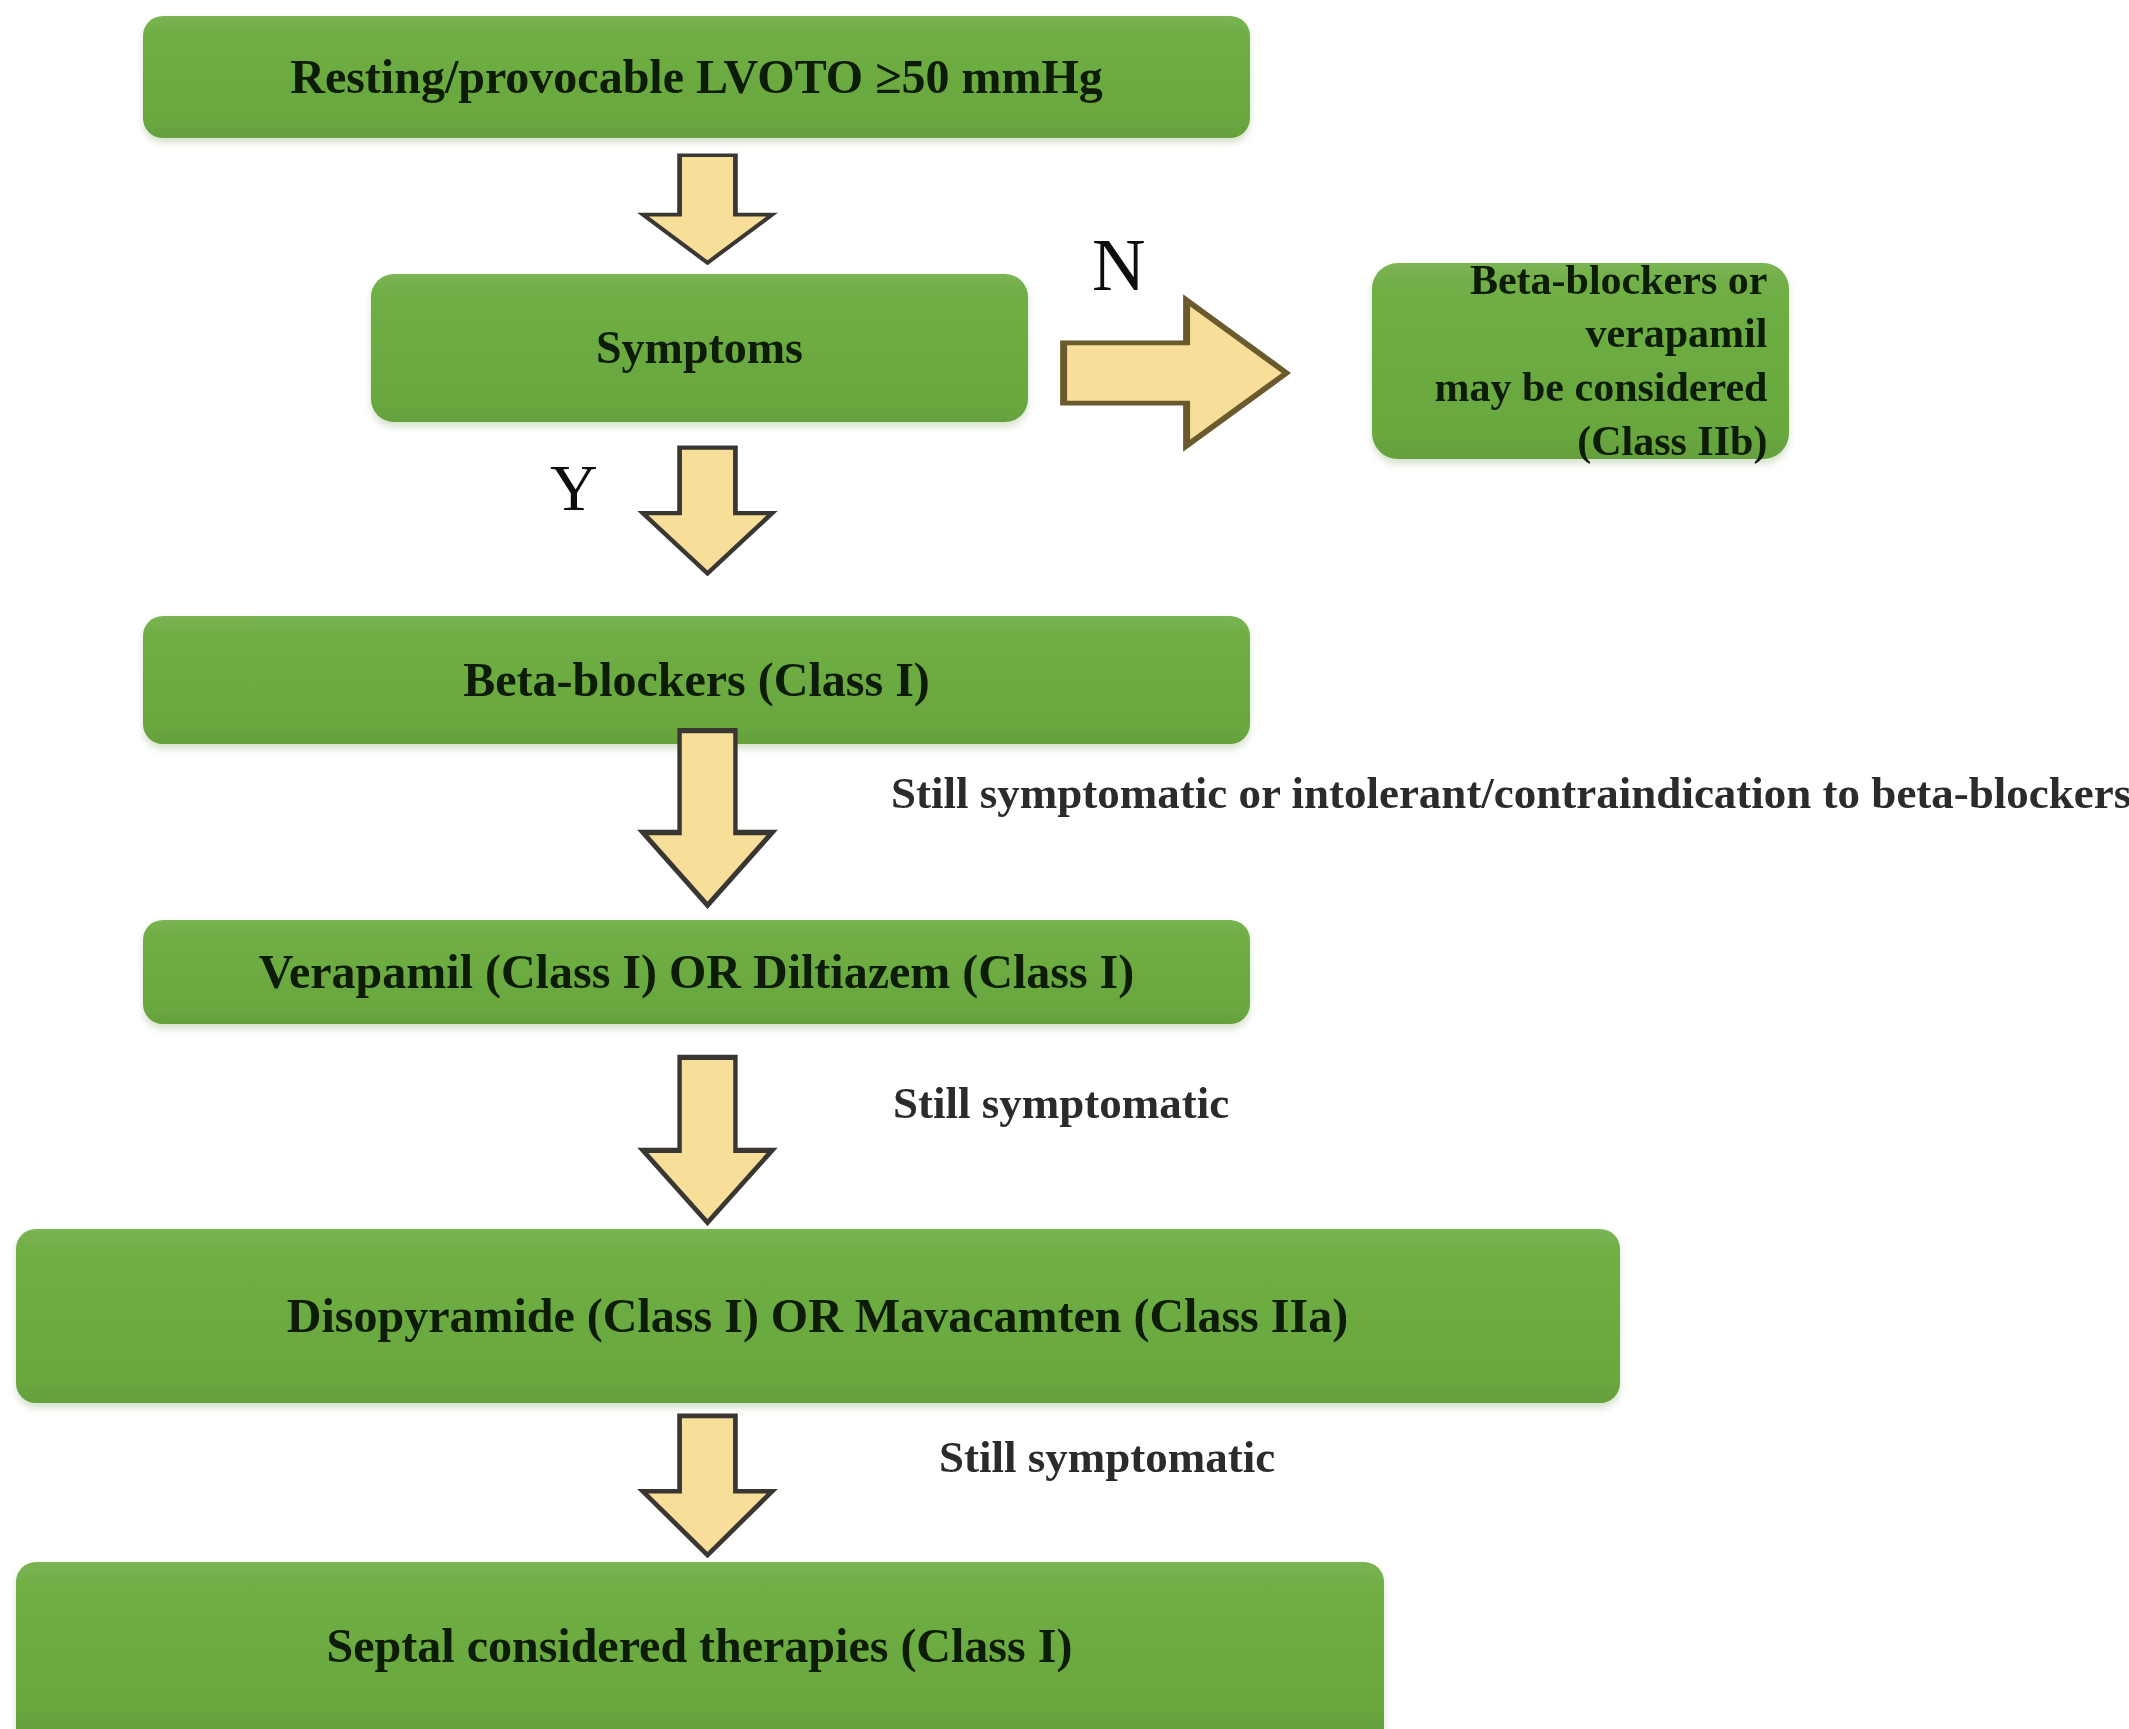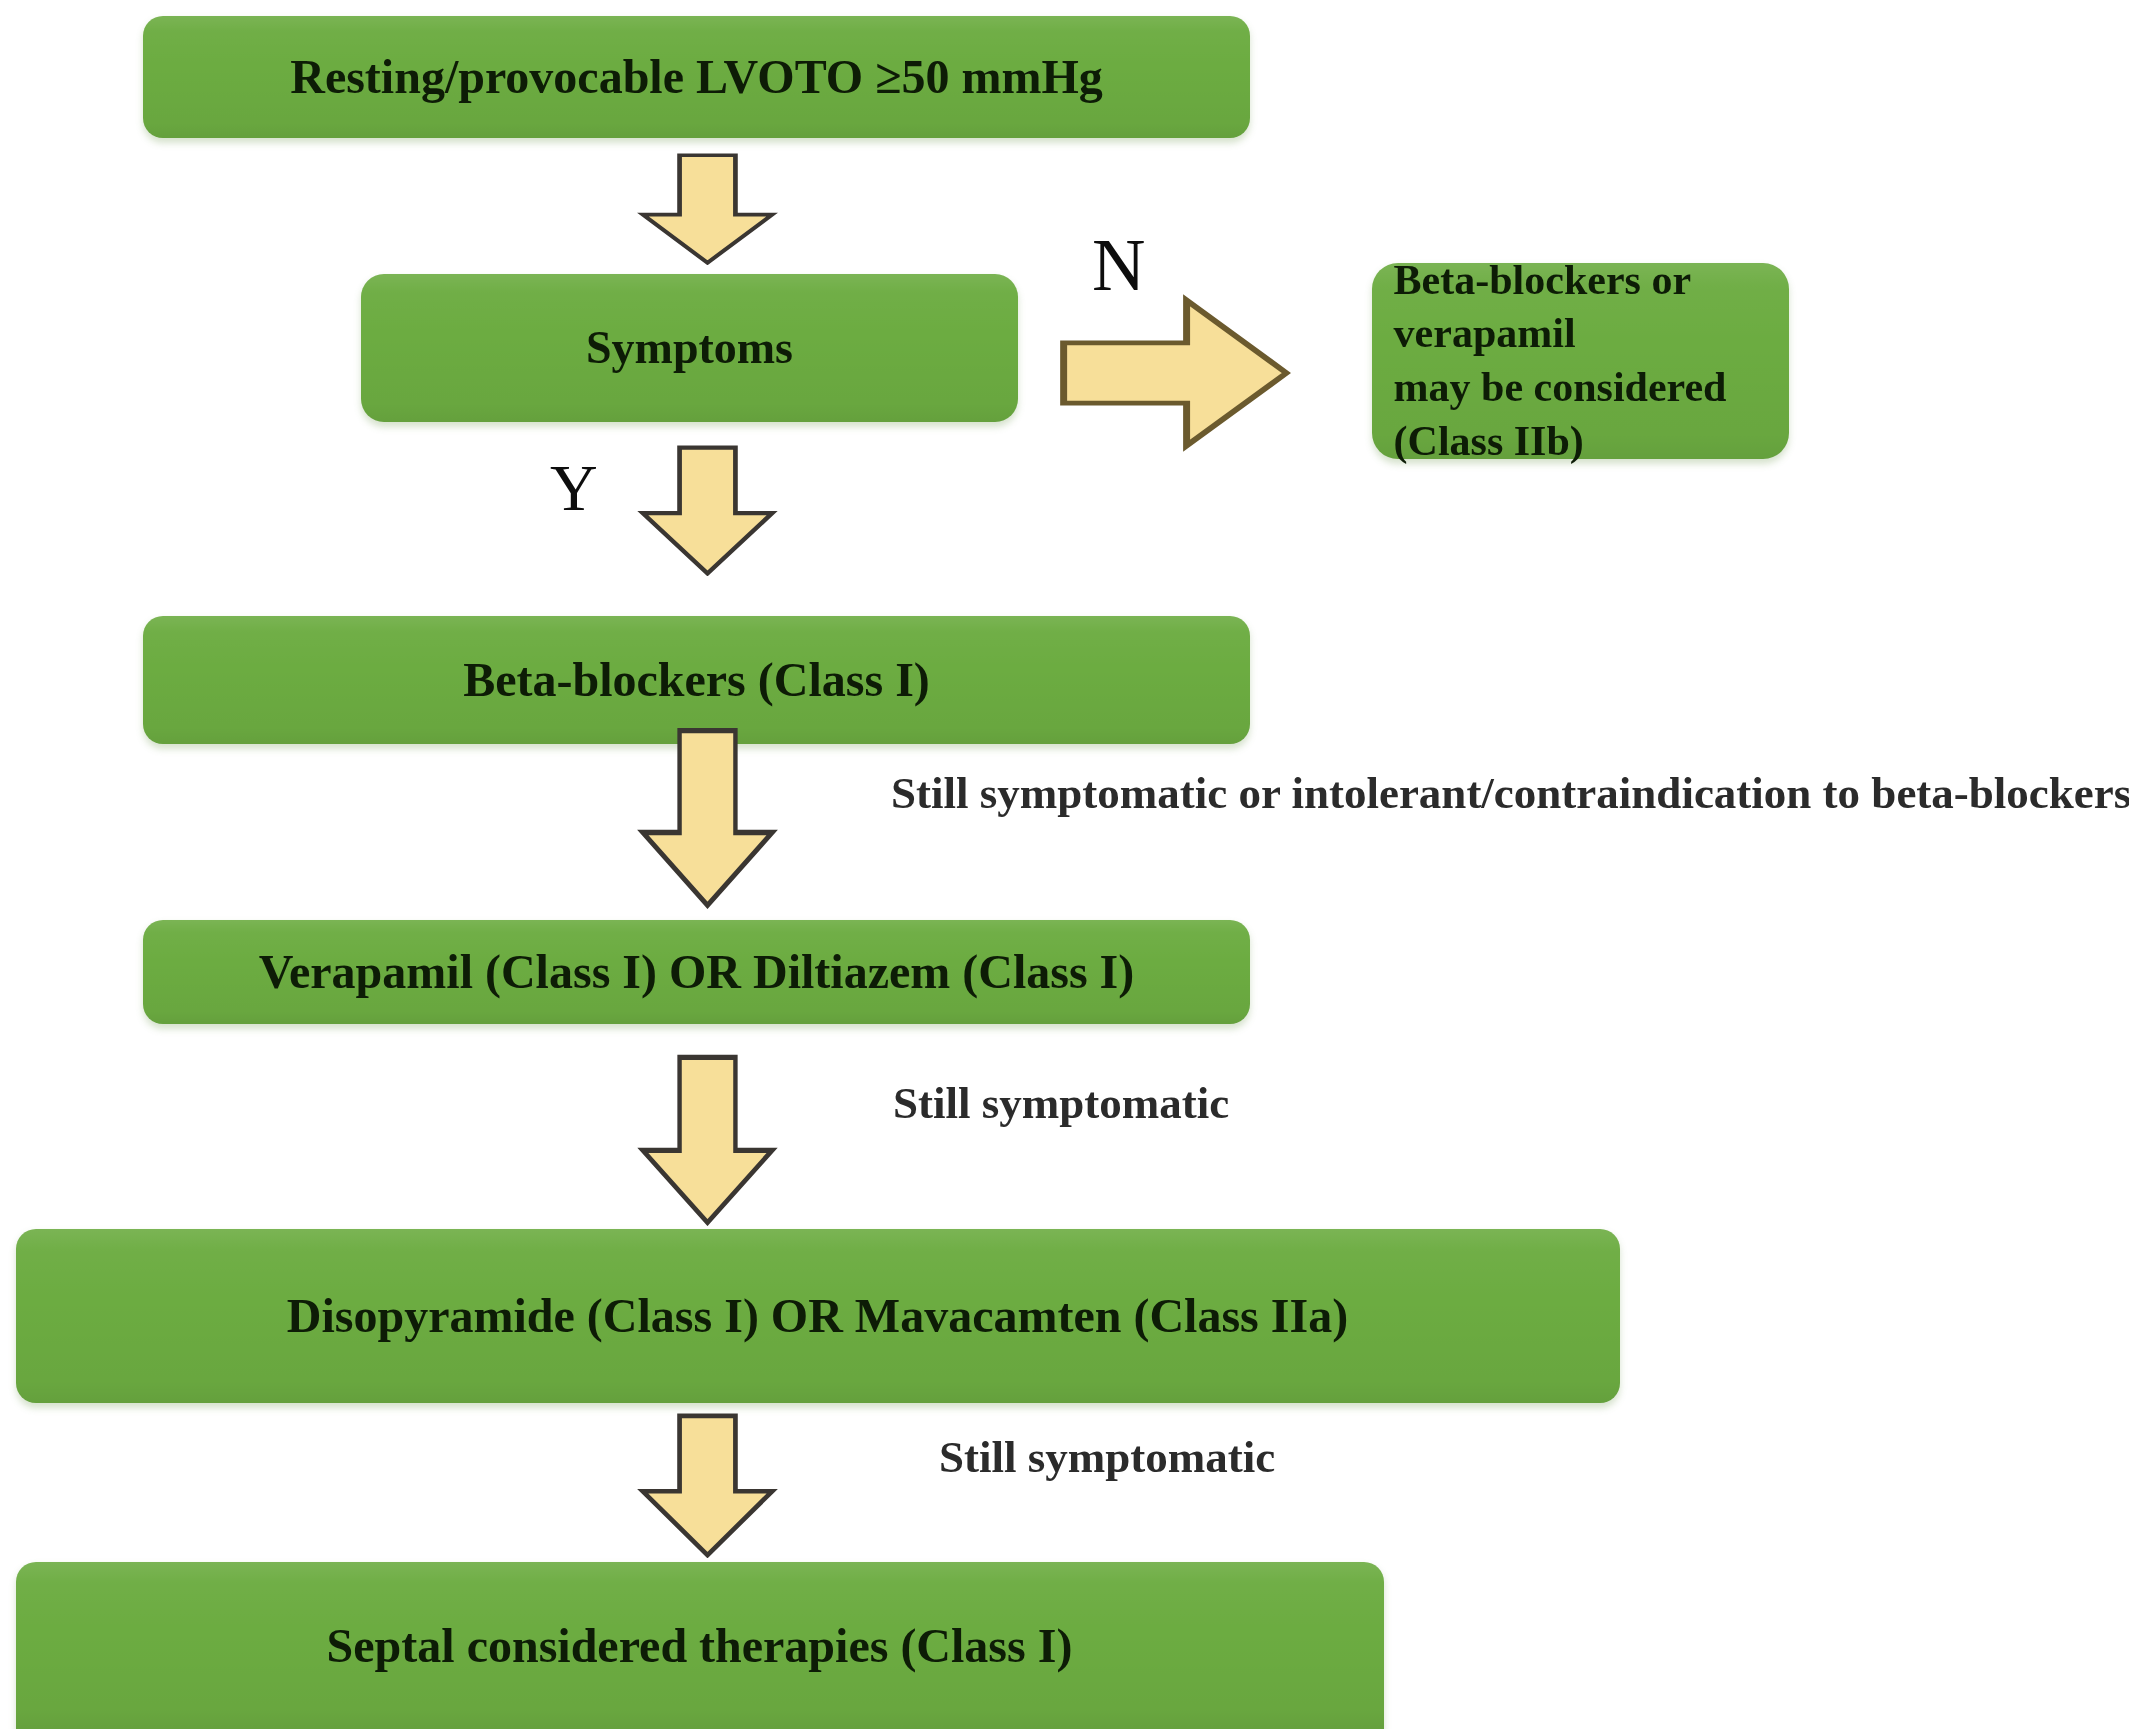--- a/index.html
+++ b/index.html
@@ -20,41 +20,41 @@
 
   
   .node {
     position: absolute;
     box-sizing: border-box;
     background: #6CAC41;
     border-radius: 20px;
     display: flex;
     align-items: center;
     justify-content: center;
-    text-align: left;
+    text-align: right;
     color: #0d1c06;
     font-weight: 700;
     line-height: 1.28;
     padding: 0 21.6px;
     box-shadow: 0 4.6px 7.7px rgba(120,160,90,0.30);
     background-image: linear-gradient(to bottom,
         rgba(255,255,255,0.10) 0%,
         rgba(255,255,255,0.03) 12%,
         rgba(255,255,255,0.00) 40%,
         rgba(0,0,0,0.03) 88%,
         rgba(0,0,0,0.07) 100%);
   }
   .node-label {
     display: block;
     white-space: pre-line;
   }
 
   
   #node-lvoto        { left: 143px;  top: 15.5px;   width: 1107px; height: 122px; font-size: 48px; }
-  #node-symptoms     { left: 361px;  top: 274px;  width: 657px;  height: 148px; font-size: 46px; border-radius: 23px;}
+  #node-symptoms     { left: 371px;  top: 274px;  width: 657px;  height: 148px; font-size: 46px; border-radius: 23px;}
   #node-bb-verapamil { left: 1372px; top: 263px;  width: 417px;  height: 196px; font-size: 42px; border-radius: 26px;}
   #node-betablockers { left: 143px;  top: 616px;  width: 1107px; height: 128px; font-size: 48px; }
   #node-verapamil    { left: 143px;  top: 920px; width: 1107px; height: 104px; font-size: 48px; }
   #node-disopyramide { left: 15.5px;   top: 1229px; width: 1604px; height: 174px; font-size: 48px; }
   #node-septal       { left: 15.5px;   top: 1562px; width: 1368px; height: 168px; font-size: 48px; border-radius: 20px 20px 0 0;}
 
   
   .arrow {
     position: absolute;
   }

